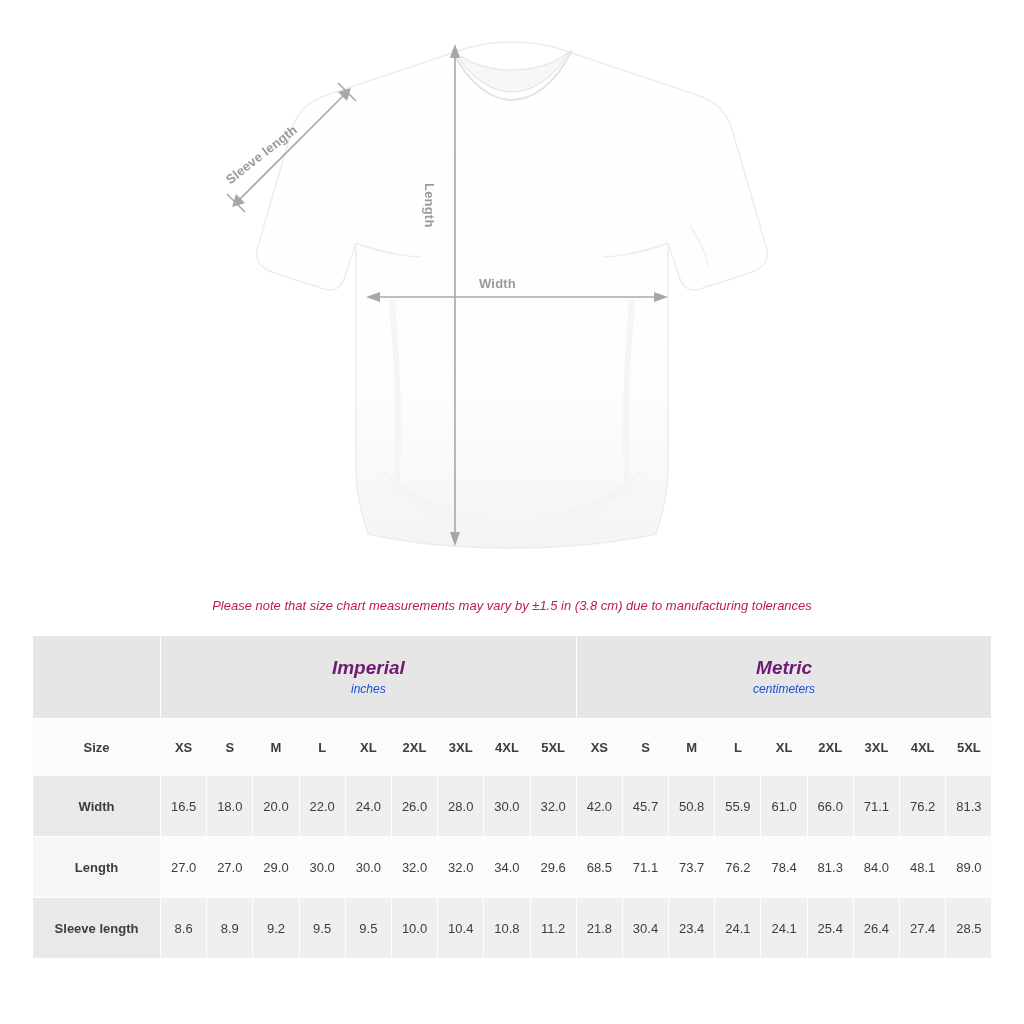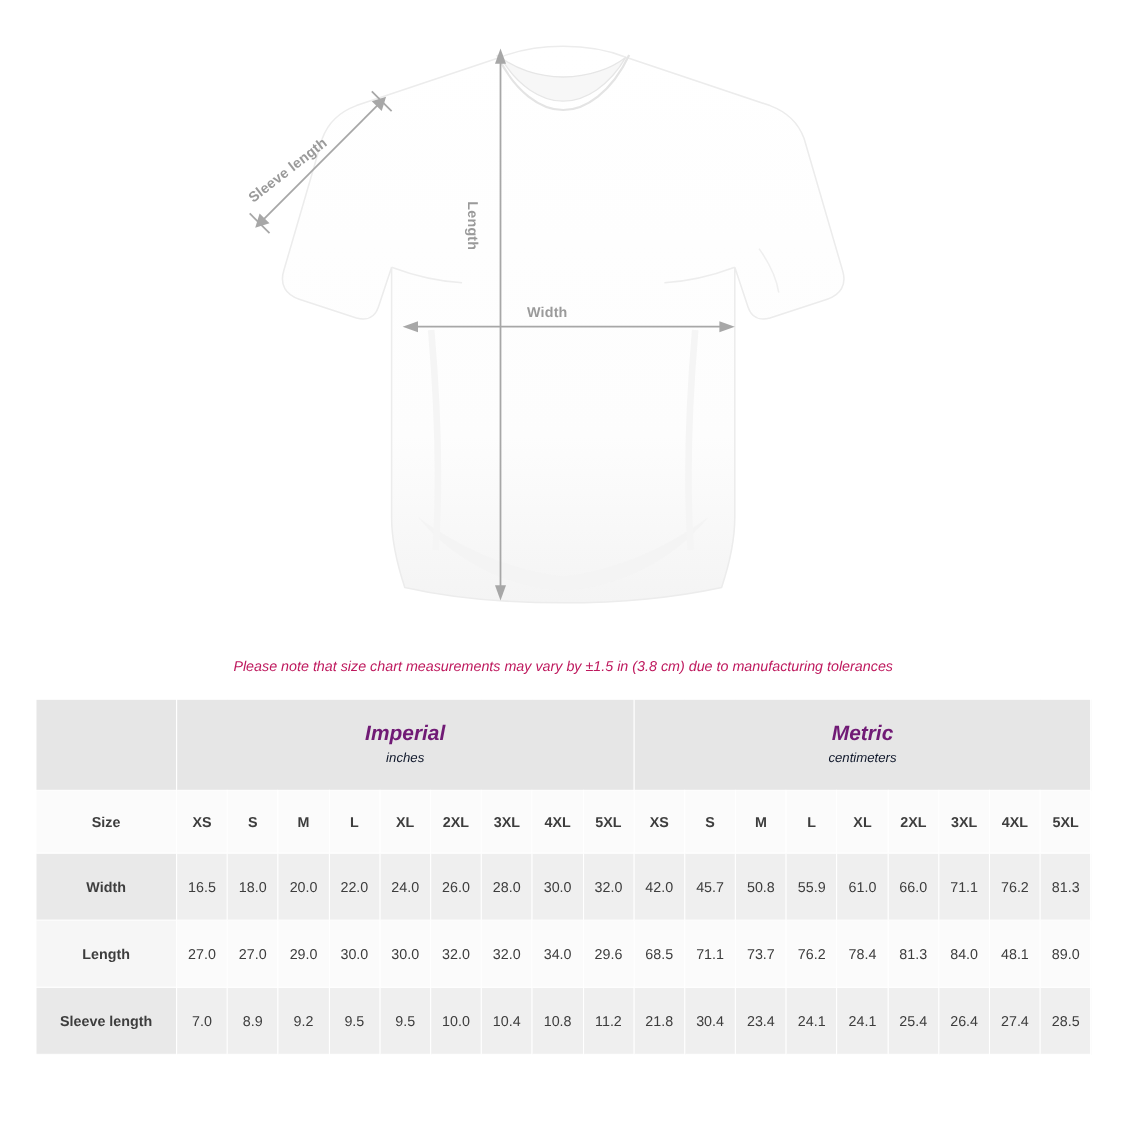--- a/index.html
+++ b/index.html
@@ -107,21 +107,21 @@
   .unit-name {
     font-size: 19px;
     font-style: italic;
     font-weight: bold;
     color: #701a75;
     line-height: 1.1;
   }
   .unit-sub {
     font-size: 12px;
     font-style: italic;
-    color: #0f172a;
+    color: #1d4ed8;
     margin-top: 4px;
   }
   .size-header td {
     background: #fbfbfb;
     height: 56px;
     font-weight: bold;
     font-size: 13px;
     color: #3d3d3d;
   }
   .size-header td.rowlabel {
@@ -306,21 +306,21 @@
           <td>76.2</td>
           <td>78.4</td>
           <td>81.3</td>
           <td>84.0</td>
           <td>48.1</td>
           <td>89.0</td>
         </tr>
 
         <tr class="data-row row-odd">
           <td class="rowlabel">Sleeve length</td>
-          <td>7.0</td>
+          <td>8.6</td>
           <td>8.9</td>
           <td>9.2</td>
           <td>9.5</td>
           <td>9.5</td>
           <td>10.0</td>
           <td>10.4</td>
           <td>10.8</td>
           <td>11.2</td>
           <td>21.8</td>
           <td>30.4</td>

